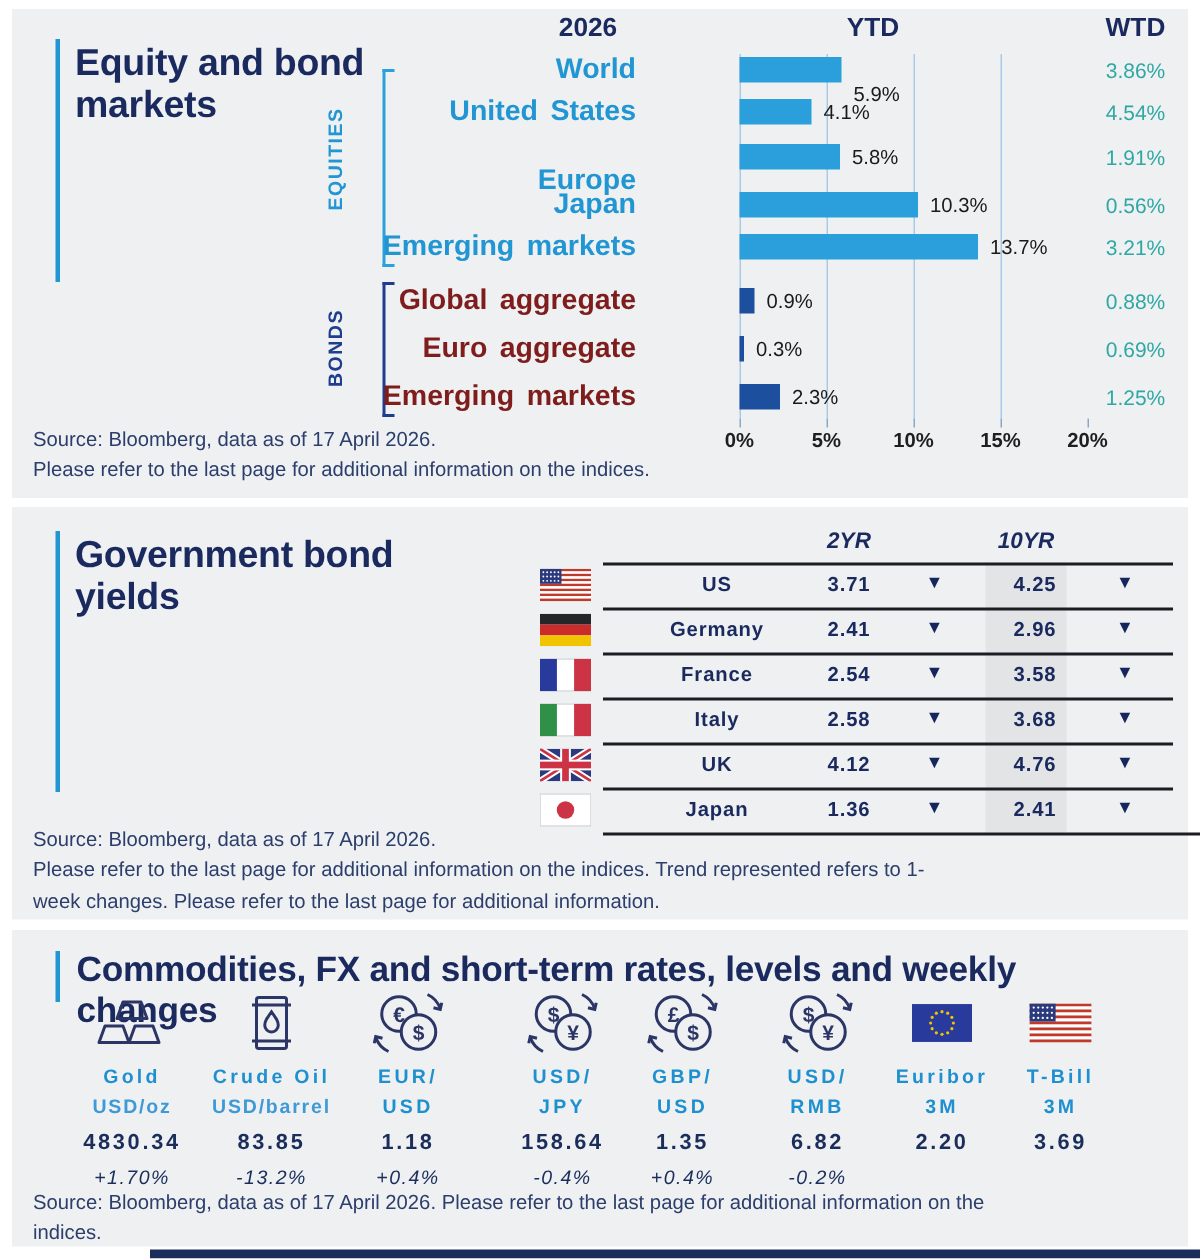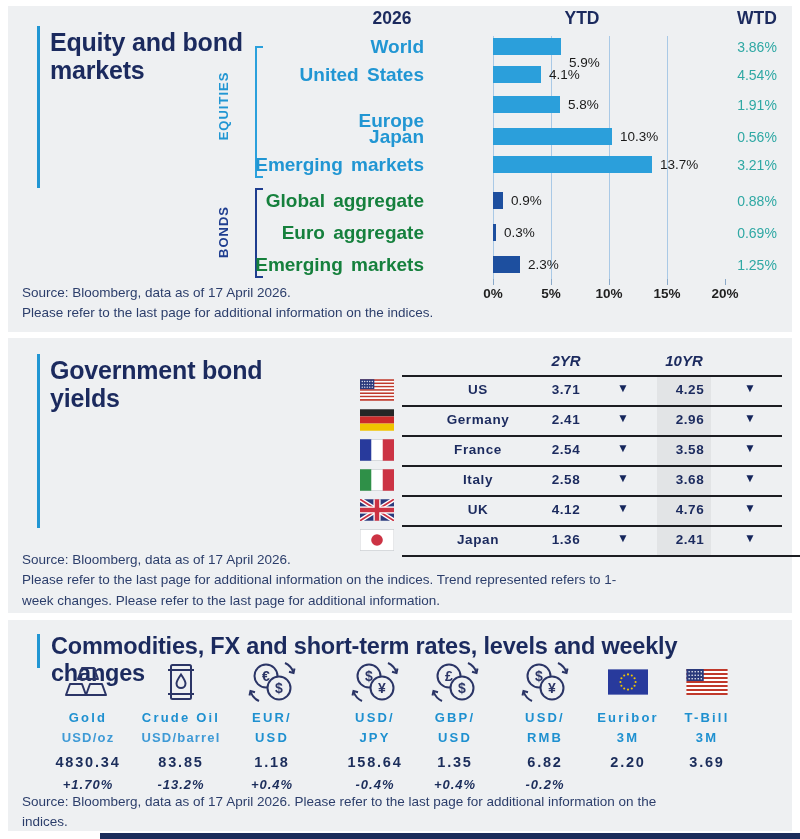--- a/index.html
+++ b/index.html
@@ -22,21 +22,21 @@
   .source    { position:absolute; color:#2c3e6b; font-size:13.5px; line-height:1.5; }
 
   
   .chart-hdr { position:absolute; top:2px; width:120px; text-align:center; font-size:17.5px; font-weight:bold; color:#1b2a5e; }
   #chart-area { position:absolute; left:0; top:30px; width:784px; height:280px; }
   .gridline { position:absolute; top:0; height:243px; width:1px; background:#a9c9e6; }
   .tickmark { position:absolute; top:243px; height:6px; width:1px; background:#8aa9c9; }
   .axis-label { position:absolute; top:250px; width:60px; margin-left:-30px; text-align:center; font-size:13.5px; font-weight:bold; color:#1f1f1f; }
   .cat-label { position:absolute; left:230px; width:186px; text-align:right; font-size:19px; font-weight:bold; line-height:17px; word-spacing:3px; }
   .cat-label.eq { color:#2196d3; }
-  .cat-label.bd { color:#15803d; }
+  .cat-label.bd { color:#7f1d1d; }
   .bar { position:absolute; left:485px; height:17px; }
   .bar.eq { background:#2b9fdb; }
   .bar.bd { background:#1d4f9f; }
   .bar-val { position:absolute; font-size:13.5px; line-height:17px; color:#1a1a1a; }
   .wtd-val { position:absolute; left:704px; width:90px; text-align:center; font-size:14px; line-height:16px; color:#2fa8a4; }
   .vlabel { position:absolute; width:112px; height:16px; text-align:center; font-size:13px; font-weight:bold; letter-spacing:1px; transform:rotate(-90deg); }
   .vlabel.eq { color:#2196d3; }
   .vlabel.bd { color:#1e3d8f; }
   .bracket { position:absolute; left:247px; width:8px; border-style:solid; border-width:2px 0 2px 2px; }
   .bracket.eq { border-color:#2aa0dc; }
@@ -57,21 +57,21 @@
   .trend { position:absolute; top:6px; width:46px; text-align:center; font-size:12px; color:#15265c; }
   .trend.a1 { left:242px; }
   .trend.a2 { left:369px; }
 
   
   .cmd-item { position:absolute; top:36px; width:120px; text-align:center; }
   .cmd-icon { height:52px; display:flex; align-items:center; justify-content:center; }
   .cmd-l1, .cmd-l2 { font-size:13px; font-weight:bold; letter-spacing:2.2px; color:#1e90d0; line-height:1.5; }
   .cmd-l2.unit { letter-spacing:1.2px; color:#3e9ad6; }
   .cmd-val { margin-top:7px; font-size:14.5px; font-weight:bold; letter-spacing:1.8px; color:#1b2d5b; }
-  .cmd-chg { margin-top:7px; font-size:13px; font-weight:bold; font-style:italic; letter-spacing:1px; color:#1b2d5b; min-height:16px; }
+  .cmd-chg { margin-top:7px; font-size:13px; font-weight:normal; font-style:italic; letter-spacing:1px; color:#1b2d5b; min-height:16px; }
 
   #bottom-bar { position:absolute; left:100px; top:833px; width:700px; height:6px; background:#1b2d5b; }
 </style>
 </head>
 <body>
 
 <div class="card" id="card1">
   <div class="accent" style="left:29px; top:20px; height:162px;"></div>
   <div class="sec-title" style="left:42px; top:22px; width:200px;">Equity and bond markets</div>
 

